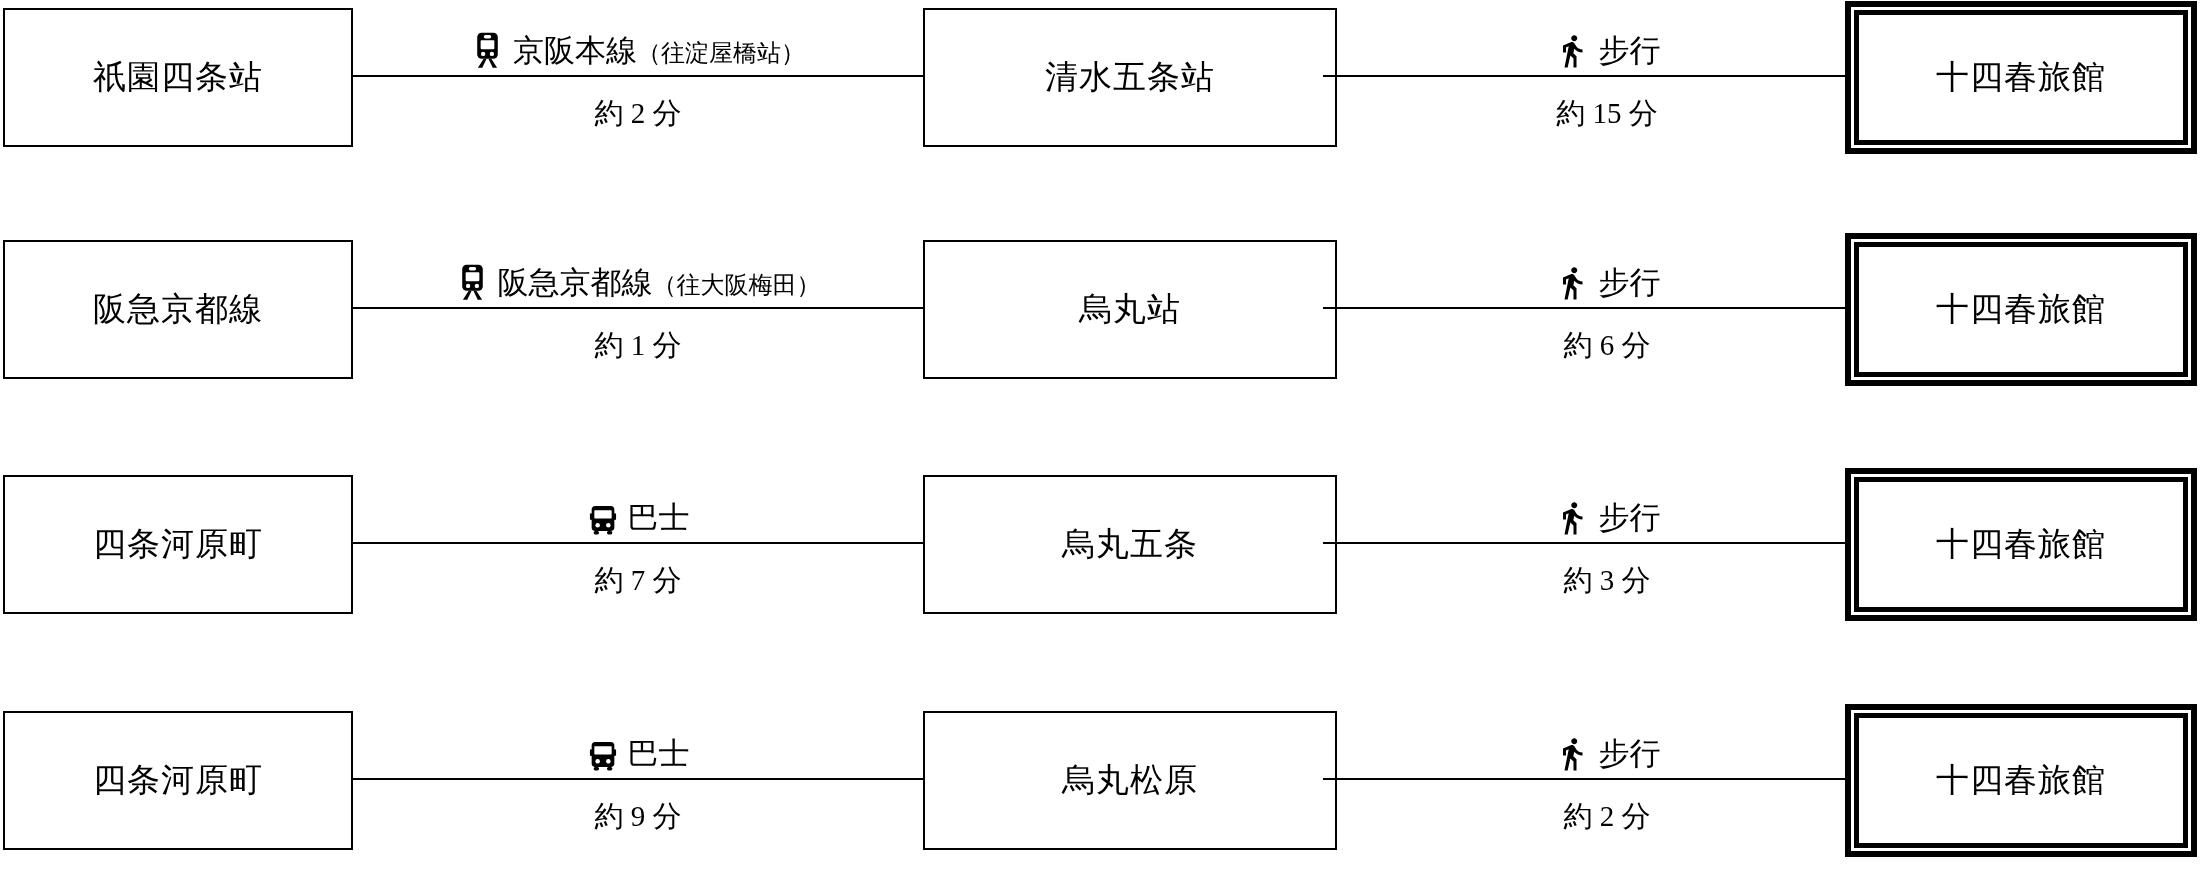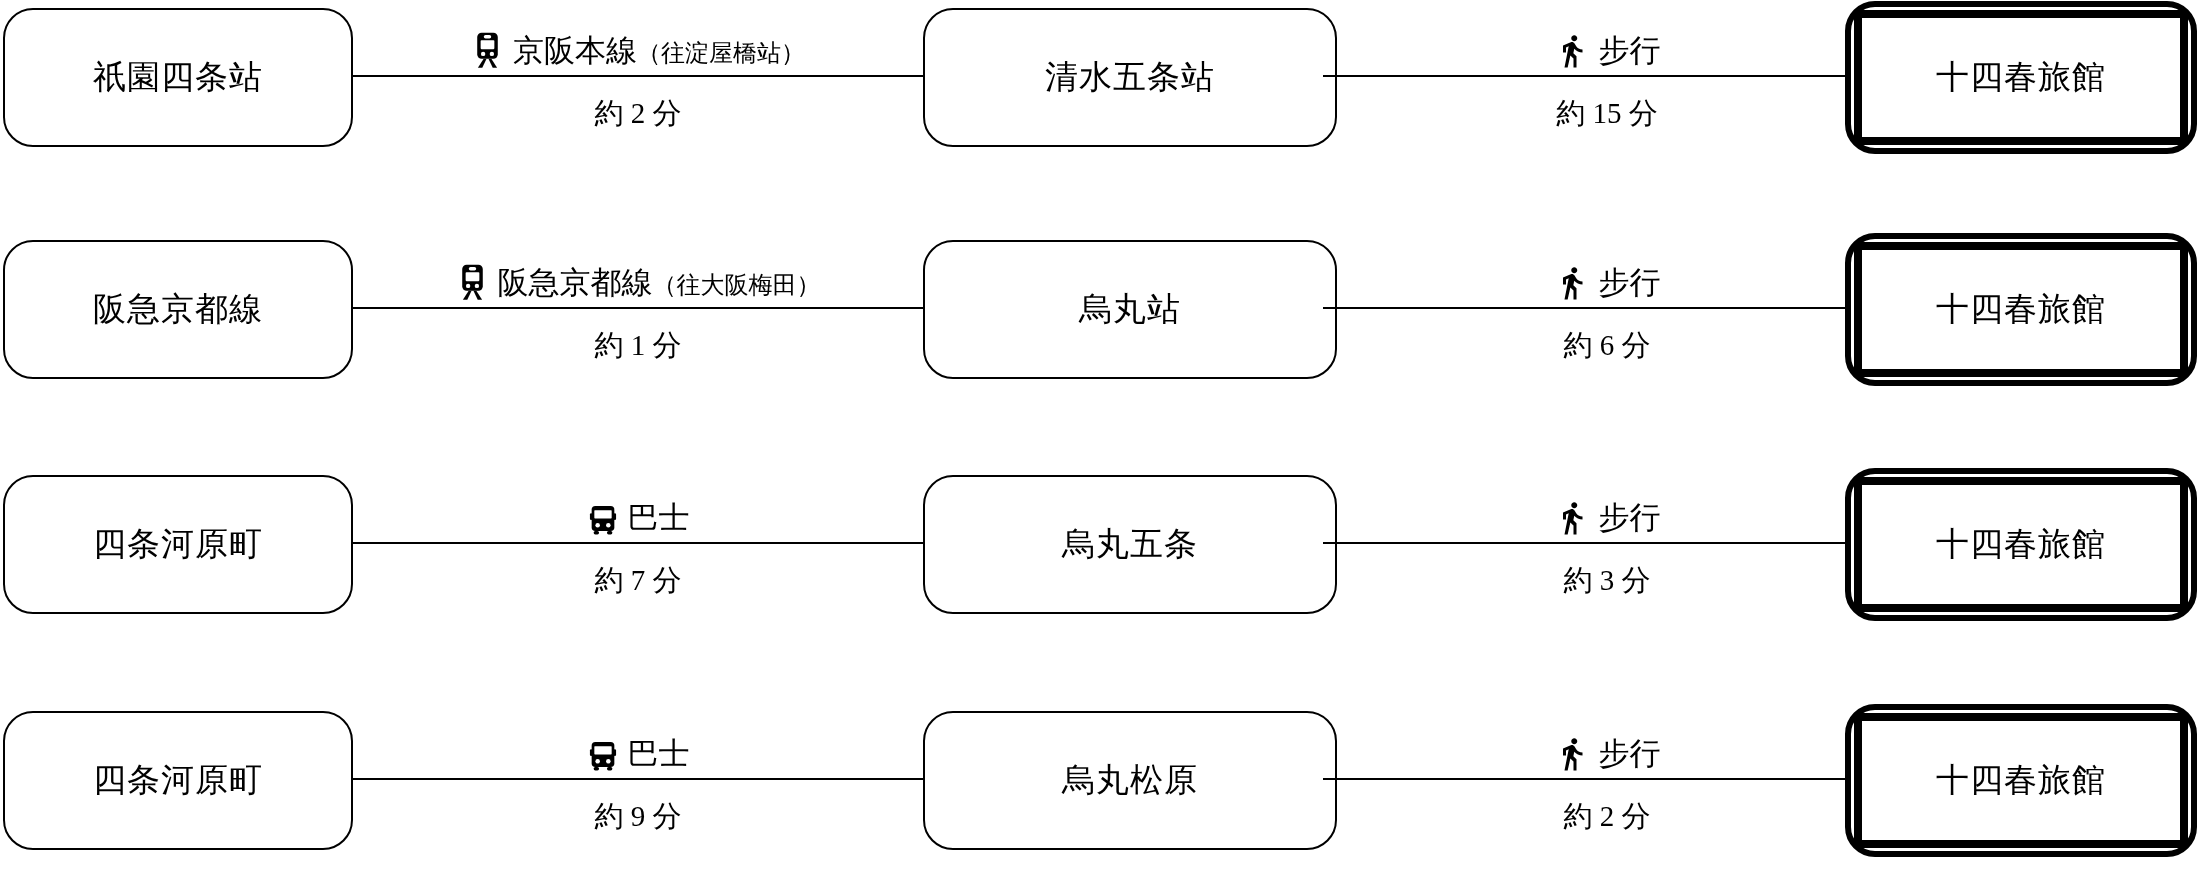--- a/index.html
+++ b/index.html
@@ -5,34 +5,34 @@
   html,body { margin:0; padding:0; background:#ffffff; }
   .canvas {
     position:relative; width:2200px; height:869px; overflow:hidden;
     background:#ffffff; color:#000;
     font-family:"Liberation Serif","DejaVu Serif",serif;
   }
   .row { position:absolute; left:0; width:2200px; height:139px; }
 
   .box {
     position:absolute; box-sizing:border-box; background:#fff;
-    display:flex; align-items:center; justify-content:center;border-radius:30px;
+    display:flex; align-items:center; justify-content:center;
   }
   .station { border:2px solid #000; top:0; height:139px; }
   .origin  { left:3px;   width:350px; }
   .via     { left:923px; width:414px; }
   .box-label { font-size:33px; letter-spacing:1px; white-space:nowrap; }
 
   .hotel {
     left:1845px; width:352px; top:-7px; height:153px;
     border:6px solid #000; padding:3px;
   }
   .hotel-inner {
     box-sizing:border-box; width:100%; height:100%;
-    border:8px solid #000000;
+    border:5px solid #000000;
     display:flex; align-items:center; justify-content:center;text-align:center;
   }
 
   .seg { position:absolute; top:0; height:139px; }
   .seg1 { left:353px;  width:570px; }
   .seg2 { left:1323px; width:568px; }
   .seg-line {
     position:absolute; left:0; right:0; top:67px; height:0;
     border-top:2px solid #000;
   }

